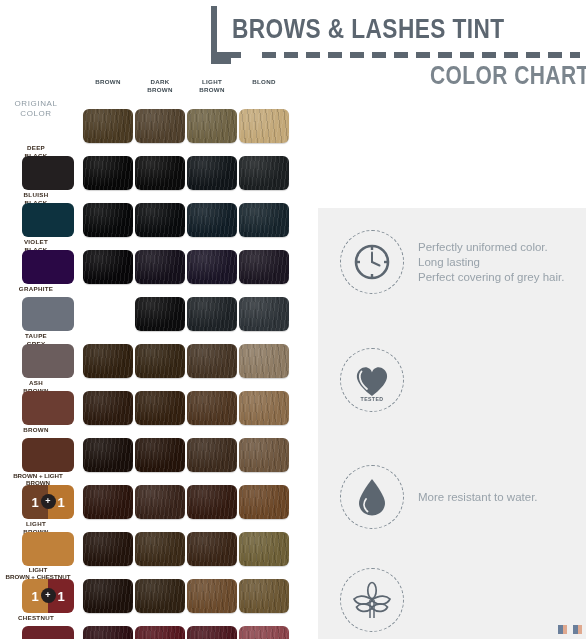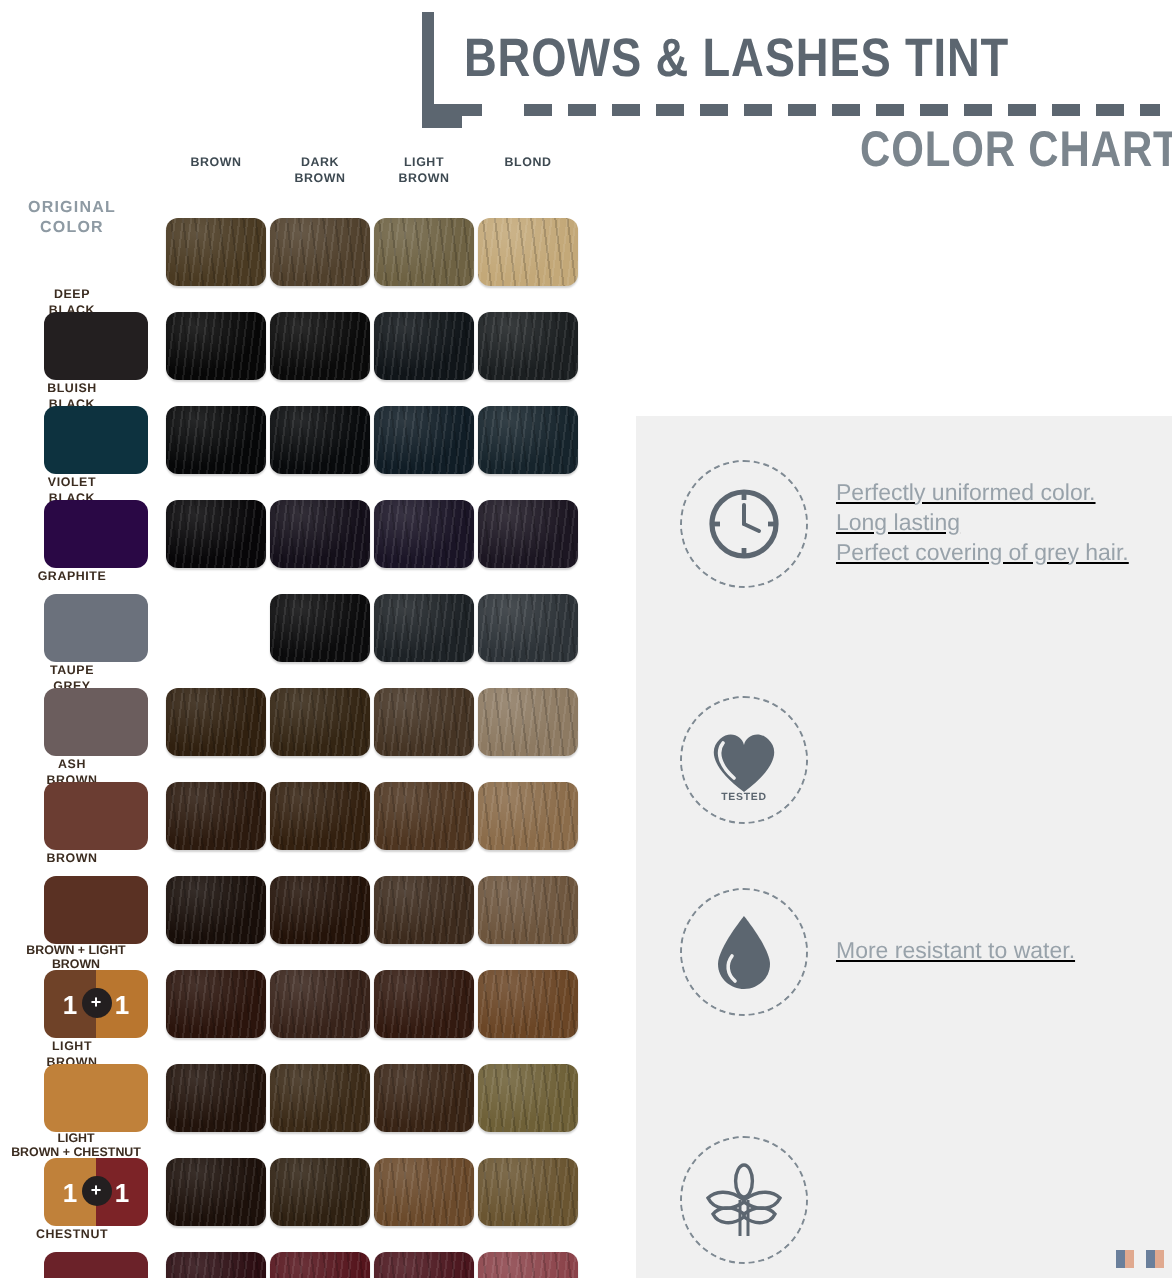--- a/index.html
+++ b/index.html
@@ -28,21 +28,21 @@
 
   
   #chart{position:absolute;left:0;top:78px;width:300px;}
   .col-headers{position:relative;height:20px;}
   .col-head{position:absolute;top:0;width:50px;text-align:center;
      font-size:6.2px;font-weight:bold;color:#3e4a52;line-height:7.5px;
      letter-spacing:.3px;}
   .row{position:relative;height:47px;}
   .row-label{position:absolute;left:0;top:-1px;width:72px;text-align:center;
      font-size:6.2px;font-weight:bold;color:#3b2c20;line-height:7.6px;letter-spacing:.3px;}
-  .row-label.muted{color:#8e9aa3;font-weight:bold;font-size:8px;line-height:10px;
+  .row-label.muted{color:#8e9aa3;font-weight:normal;font-size:8px;line-height:10px;
      letter-spacing:.6px;top:1px;}
   .ref-sw{position:absolute;left:22px;top:11px;width:52px;height:34px;border-radius:6px;}
   .sw{position:absolute;top:11px;width:50px;height:34px;border-radius:6px;overflow:hidden;
       box-shadow:0 1px 1px rgba(0,0,0,.18);}
   .sw .fib{position:absolute;inset:0;
      background-image:
        repeating-linear-gradient(97deg, rgba(255,255,255,.085) 0px, rgba(255,255,255,.085) 1px,
          rgba(0,0,0,0) 1px, rgba(0,0,0,0) 4px),
        repeating-linear-gradient(83deg, rgba(0,0,0,.16) 0px, rgba(0,0,0,.16) 1px,
          rgba(0,0,0,0) 1px, rgba(0,0,0,0) 6px),
@@ -58,21 +58,21 @@
   .mix .plus{position:absolute;left:18.5px;top:9px;width:15px;height:15px;border-radius:50%;
      background:#231f20;color:#fff;font-size:9px;font-weight:bold;
      display:flex;align-items:center;justify-content:center;line-height:1;}
   .mixlabel{position:absolute;left:0;top:-2px;width:76px;text-align:center;
      font-size:6.2px;font-weight:bold;color:#3b2c20;line-height:7.4px;}
   .mixlabel .a{color:#3b2c20;}
   .mixlabel .b{color:#3b2c20;}
 
   
   #panel{position:absolute;left:318px;top:208px;width:268px;height:431px;background:#f0f0f0;}
-  .feature{position:absolute;left:22px;width:246px;display:flex;align-items:center;text-decoration:underline;}
+  .feature{position:absolute;left:22px;width:246px;display:flex;align-items:center;}
   .fic{position:relative;width:62px;height:62px;flex:0 0 62px;
        border-radius:50%;border:1.6px dashed #7f8a93;
        display:flex;align-items:center;justify-content:center;}
   .ftext{margin-left:14px;font-size:11.5px;color:#98a2aa;line-height:15px;}
   svg{display:block;}
   .tested-cap{position:absolute;left:0;right:0;bottom:9px;text-align:center;
      font-size:5.2px;font-weight:bold;color:#5c6670;letter-spacing:.4px;}
 
   
   #cropmark{position:absolute;right:2px;bottom:5px;width:26px;height:9px;}
@@ -314,21 +314,21 @@
     </div>
     <div class="feature" style="top: 140px;">
       <div class="fic">
         <svg width="40" height="36" viewBox="0 0 40 36">
           <path d="M20 34 C4 22 2 13 8 7.5 C13 3 19 6 20 10.5 C21 6 27 3 32 7.5 C38 13 36 22 20 34 Z" fill="#5c6670"></path>
           <path d="M9.5 9.5 C6 14 8 21 15 27" fill="none" stroke="#f0f0f0" stroke-width="1.8" stroke-linecap="round"></path>
         </svg>
         <div class="tested-cap">TESTED</div>
       </div>
     </div>
-    <div class="feature" style="top: 236px;">
+    <div class="feature" style="top: 257px;">
       <div class="fic">
         <svg width="30" height="40" viewBox="0 0 30 40">
           <path d="M15 2 C15 2 28 18 28 26 C28 33.5 21.5 38.5 15 38.5 C8.5 38.5 2 33.5 2 26 C2 18 15 2 15 2 Z" fill="#5c6670"></path>
           <path d="M9 22 C6 26 6.5 31 10.5 34.5" fill="none" stroke="#f0f0f0" stroke-width="1.8" stroke-linecap="round"></path>
         </svg>
       </div>
       <div class="ftext">More resistant to water.</div>
     </div>
     <div class="feature" style="top: 360px;">
       <div class="fic">

